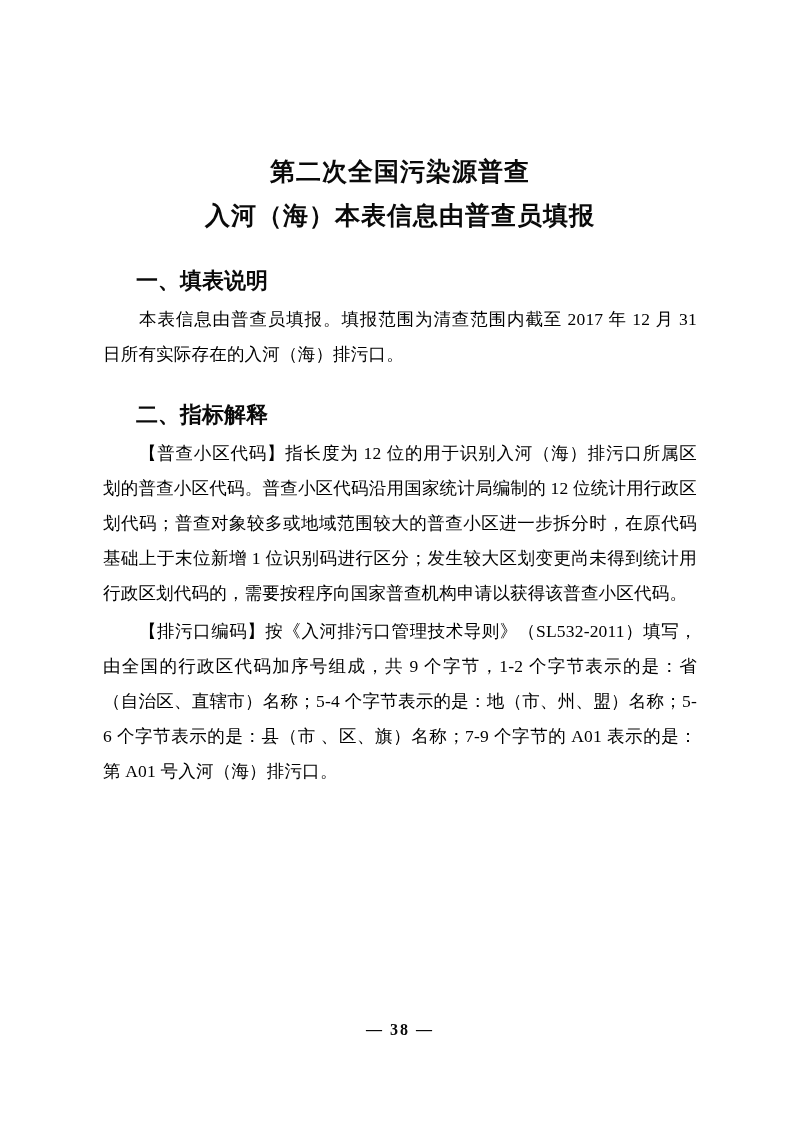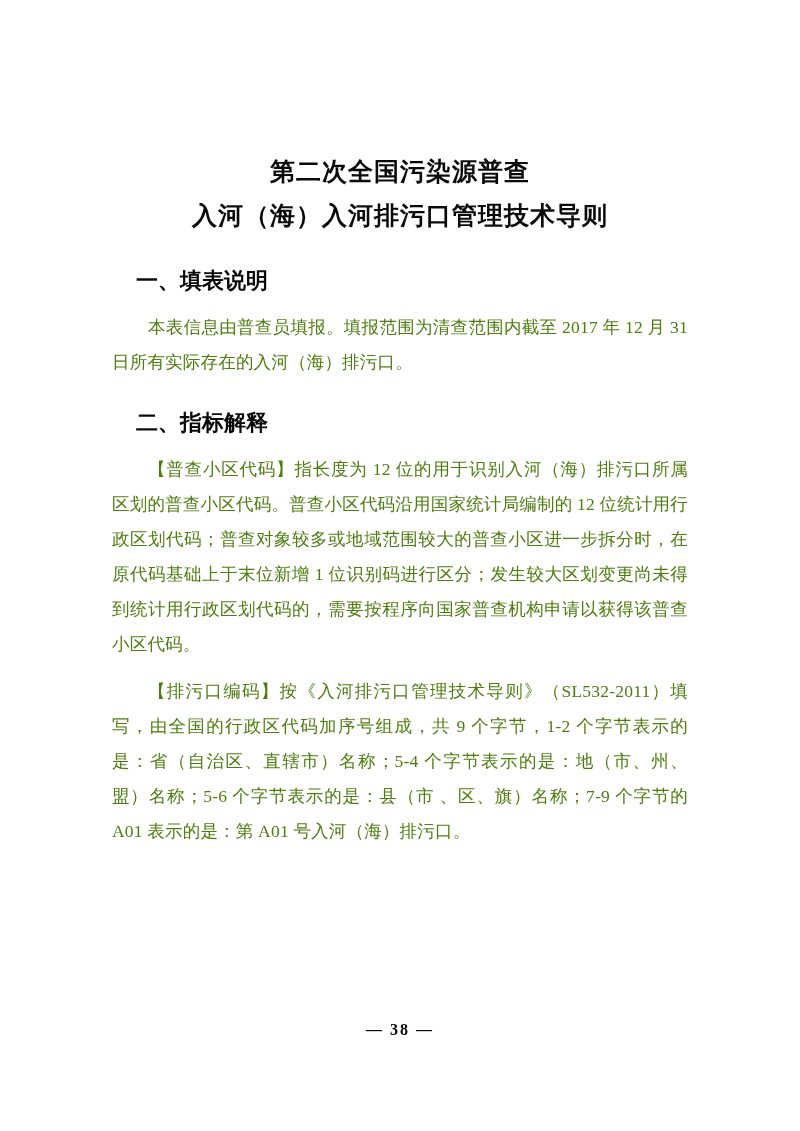--- a/index.html
+++ b/index.html
@@ -40,22 +40,22 @@
     font-size: 22px;
     color: #0a0a0a;
     text-indent: 36px;
     margin-top: 26px;
     margin-bottom: 4px;
     line-height: 34px;
   }
   p.body-text {
     font-size: 17.5px;
     line-height: 35px;
-    color: #4d7c0f;
-    margin: 12px;
+    color: #000000;
+    margin: 3px;
     text-indent: 36px;
     text-align: justify;
     text-justify: inter-ideograph;
     letter-spacing: 0.2px;
   }
   p.body-text + p.body-text {
     margin-top: 2px;
   }
   .footer {
     position: absolute;
@@ -74,21 +74,21 @@
   }
 </style>
 </head>
 <body>
 
 <div class="page">
   <div class="content">
 
     <div class="title-block">
       <div class="doc-title">第二次全国污染源普查</div>
-      <div class="doc-title line2">入河（海）入河排污口管理技术导则</div>
+      <div class="doc-title line2">入河（海）本表信息由普查员填报</div>
     </div>
 
     <div class="section-heading">一、填表说明</div>
     <p class="body-text">本表信息由普查员填报。填报范围为清查范围内截至 2017 年 12 月 31 日所有实际存在的入河（海）排污口。</p>
 
     <div class="section-heading">二、指标解释</div>
     <p class="body-text">【普查小区代码】指长度为 12 位的用于识别入河（海）排污口所属区划的普查小区代码。普查小区代码沿用国家统计局编制的 12 位统计用行政区划代码；普查对象较多或地域范围较大的普查小区进一步拆分时，在原代码基础上于末位新增 1 位识别码进行区分；发生较大区划变更尚未得到统计用行政区划代码的，需要按程序向国家普查机构申请以获得该普查小区代码。</p>
     <p class="body-text">【排污口编码】按《入河排污口管理技术导则》（SL532-2011）填写，由全国的行政区代码加序号组成，共 9 个字节，1-2 个字节表示的是：省（自治区、直辖市）名称；5-4 个字节表示的是：地（市、州、盟）名称；5-6 个字节表示的是：县（市 、区、旗）名称；7-9 个字节的 A01 表示的是：第 A01 号入河（海）排污口。</p>
 
   </div>

